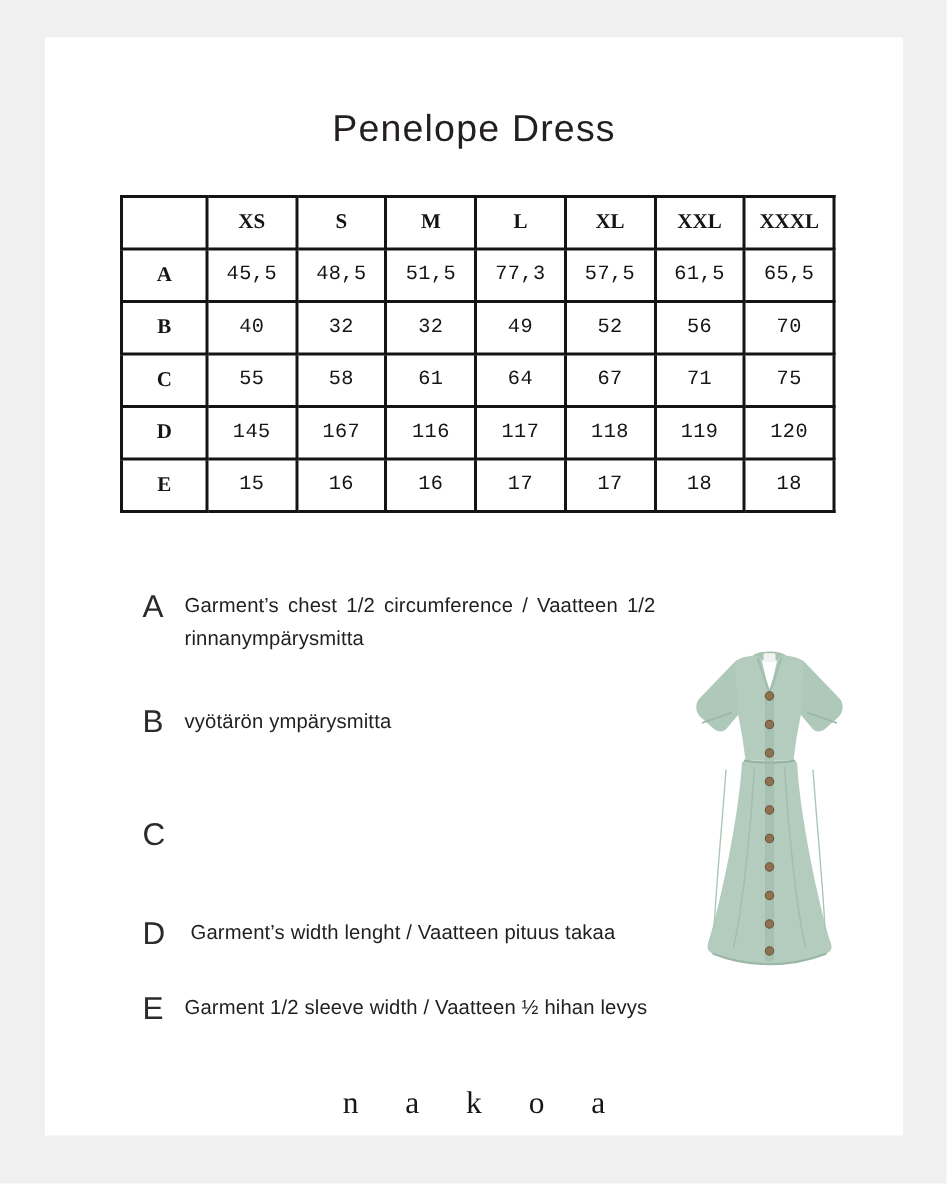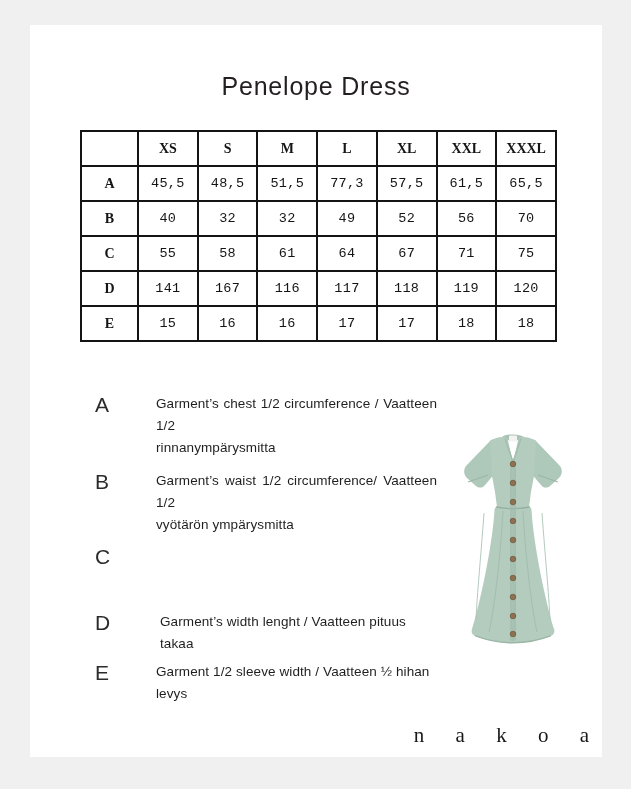--- a/index.html
+++ b/index.html
@@ -45,26 +45,26 @@
     position:absolute;left:65px;display:flex;align-items:flex-start;
   }
   .legend-letter{
     width:28px;flex:0 0 28px;
     font-size:21px;line-height:23px;color:#2b2b2b;font-weight:400;
   }
   .legend-text{
     width:314px;font-size:13.5px;line-height:22px;color:#1f1f1f;
     letter-spacing:.1px;
   }
-  .lline{display:block;margin-left:33px;}
+  .lline{display:block;}
   .jline{text-align:justify;text-align-last:justify;}
   .dress{position:absolute;left:424px;top:405px;}
   .brand{
     position:absolute;top:698px;left:0;width:100%;
-    text-align:right;
+    text-align:center;
     font-family:"Liberation Serif",serif;
     font-size:21px;letter-spacing:13px;padding-left:13px;box-sizing:border-box;
     color:#171717;
   }
 </style>
 </head>
 <body>
 
 <div class="card">
 
@@ -120,21 +120,21 @@
           <td>55</td>
           <td>58</td>
           <td>61</td>
           <td>64</td>
           <td>67</td>
           <td>71</td>
           <td>75</td>
         </tr>
         <tr>
           <th>D</th>
-          <td>141</td>
+          <td>145</td>
           <td>167</td>
           <td>116</td>
           <td>117</td>
           <td>118</td>
           <td>119</td>
           <td>120</td>
         </tr>
         <tr>
           <th>E</th>
           <td>15</td>
@@ -155,21 +155,20 @@
       <div class="legend-letter">A</div>
       <div class="legend-text">
         <span class="lline jline">Garment’s chest 1/2 circumference / Vaatteen 1/2</span>
         <span class="lline">rinnanympärysmitta</span>
       </div>
     </div>
 
     <div class="legend-item" style="top:445px">
       <div class="legend-letter">B</div>
       <div class="legend-text">
-        <span class="lline jline">Garment’s waist 1/2 circumference/ Vaatteen 1/2</span>
         <span class="lline">vyötärön ympärysmitta</span>
       </div>
     </div>
 
     <div class="legend-item" style="top:520px">
       <div class="legend-letter">C</div>
       <div class="legend-text">
       </div>
     </div>
 

